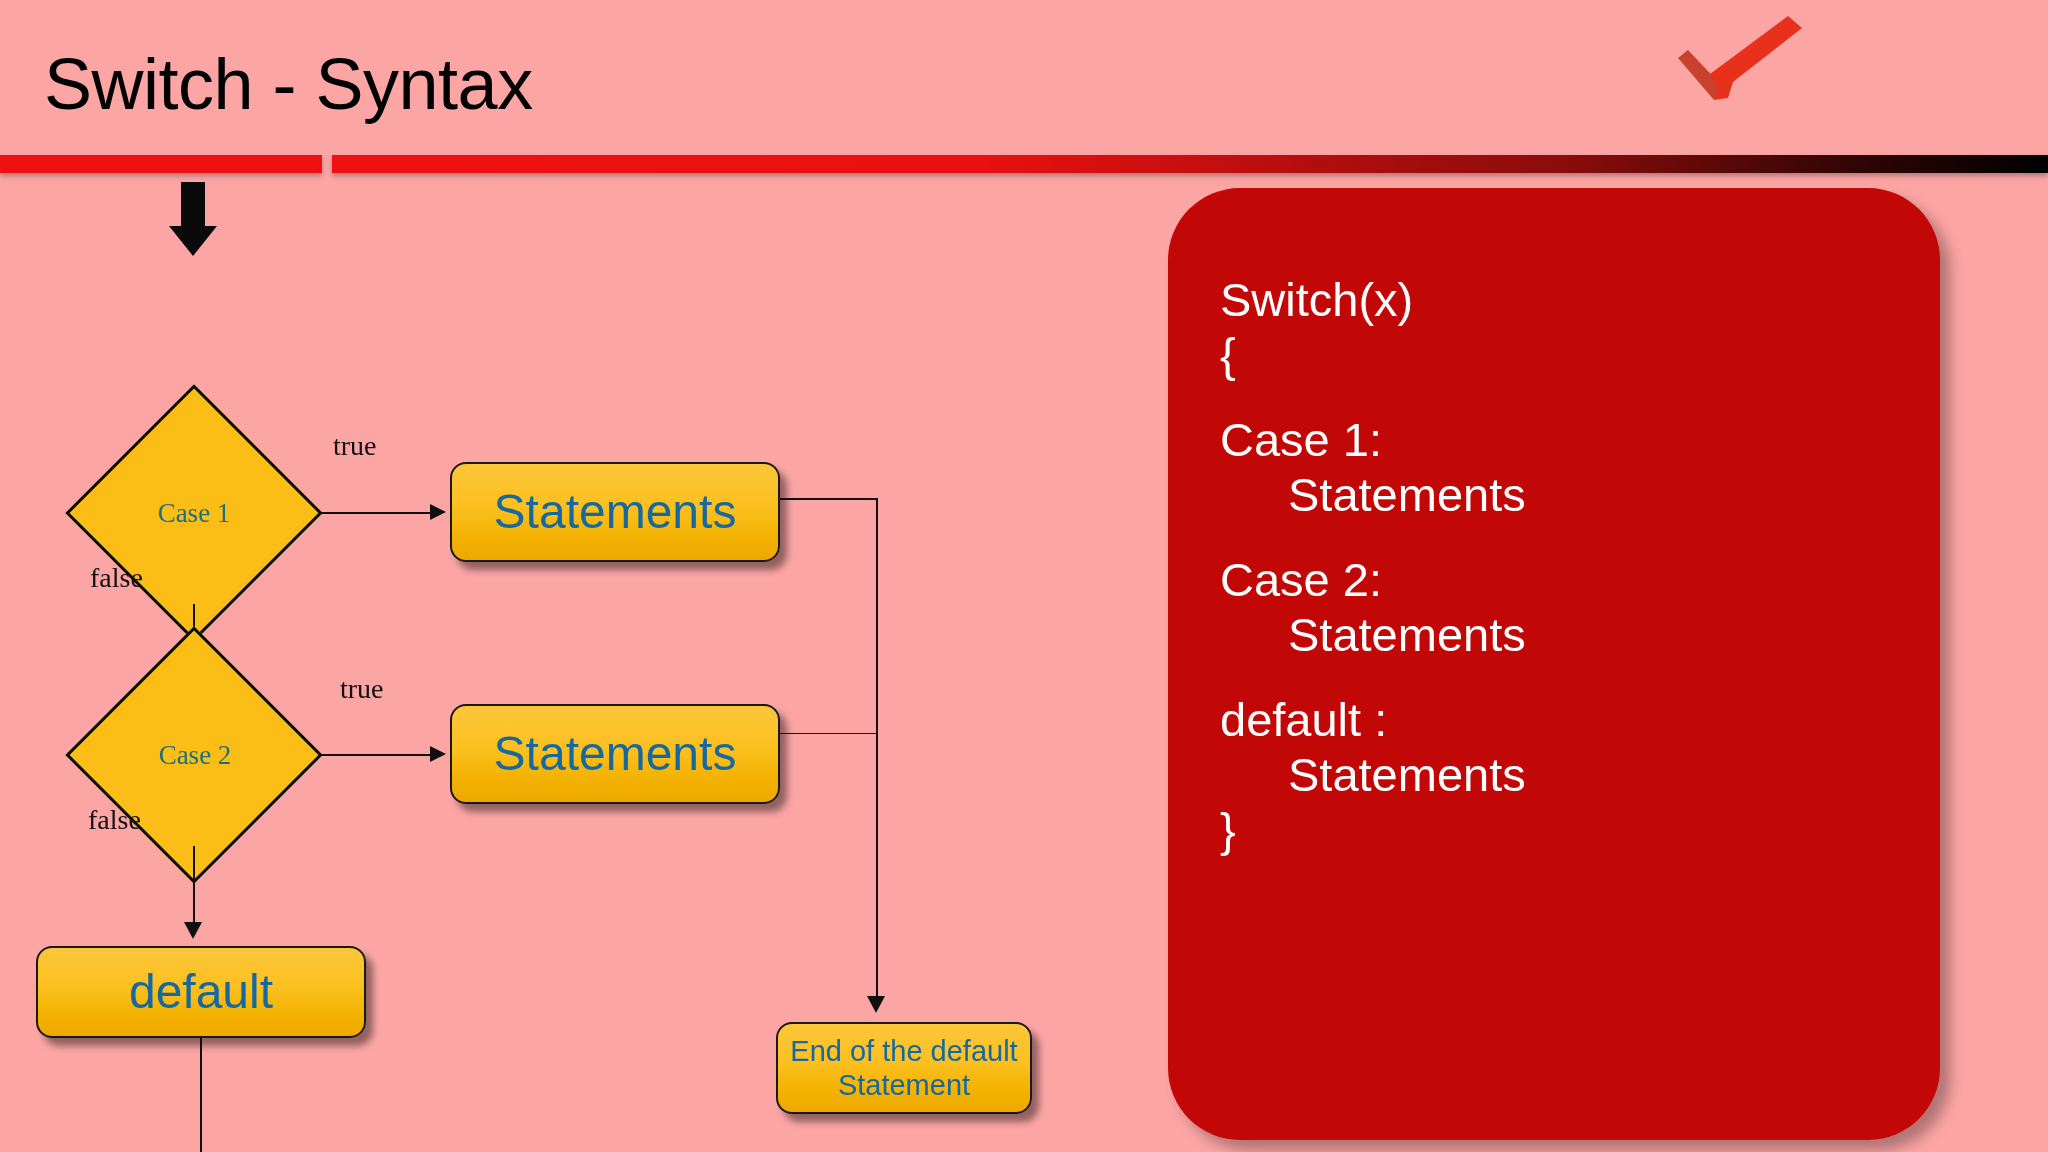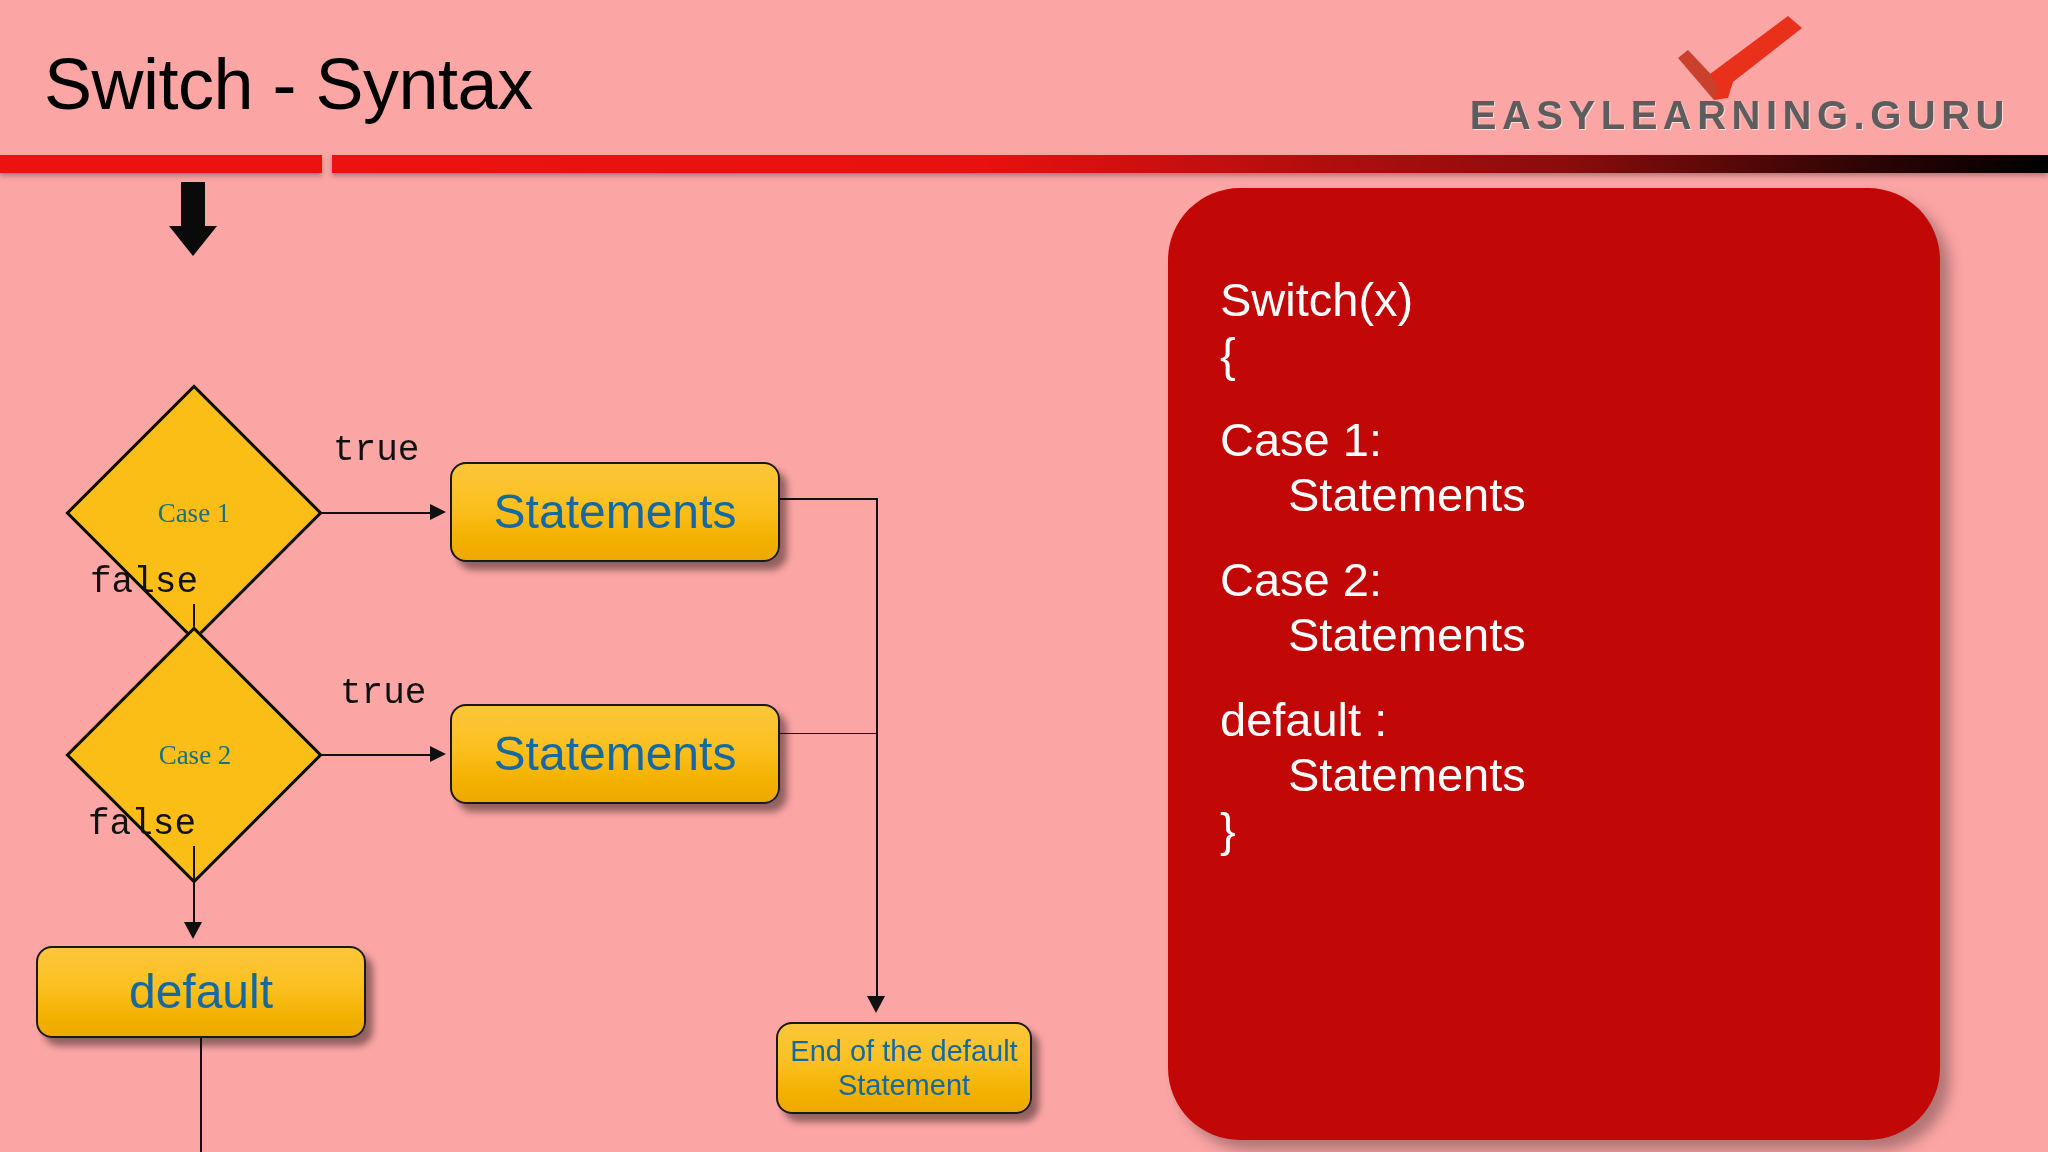--- a/index.html
+++ b/index.html
@@ -118,23 +118,23 @@
     align-items: center;
     justify-content: center;
     color: #1569A0;
     text-align: center;
     line-height: 1.18;
     font-family: "Liberation Sans", sans-serif;
   }
 
   .edge-label {
     position: absolute;
-    font-size: 36px;
+    font-size: 28px;
     color: #111111;
-    font-family: Liberation Mono, monospace;
+    font-family: Liberation Serif, serif;
     white-space: nowrap;
   }
 
   .hline {
     position: absolute;
     height: 0;
     border-top: 2.5px solid #101010;
   }
   .hline.thin { border-top-width: 1.6px; }
   .vline {
@@ -208,21 +208,20 @@
 
   <div class="rule-bar left"></div>
   <div class="rule-bar right"></div>
 
   <div id="logo">
     <svg id="logo-check" viewBox="0 0 140 96" xmlns="http://www.w3.org/2000/svg">
       <path d="M2 44 L12 36 L46 72 L38 86 Z" fill="#C9402C"></path>
       <path d="M44 78 L34 60 L112 2 L126 14 Z" fill="#E8301A"></path>
       <path d="M38 86 L44 70 L60 58 L52 84 Z" fill="#E8301A"></path>
     </svg>
-    <div id="logo-wordmark">EASYLEARNING.GURU</div>
   </div>
 
   <div id="flow">
 
     <div id="entry-arrow" style="left:169px; top:22px; width:48px; height:76px;">
       <div class="shaft"></div>
       <div class="head"></div>
     </div>
 
     <div class="diamond" style="left:103px; top:262px; width:182px; height:182px;"></div>

